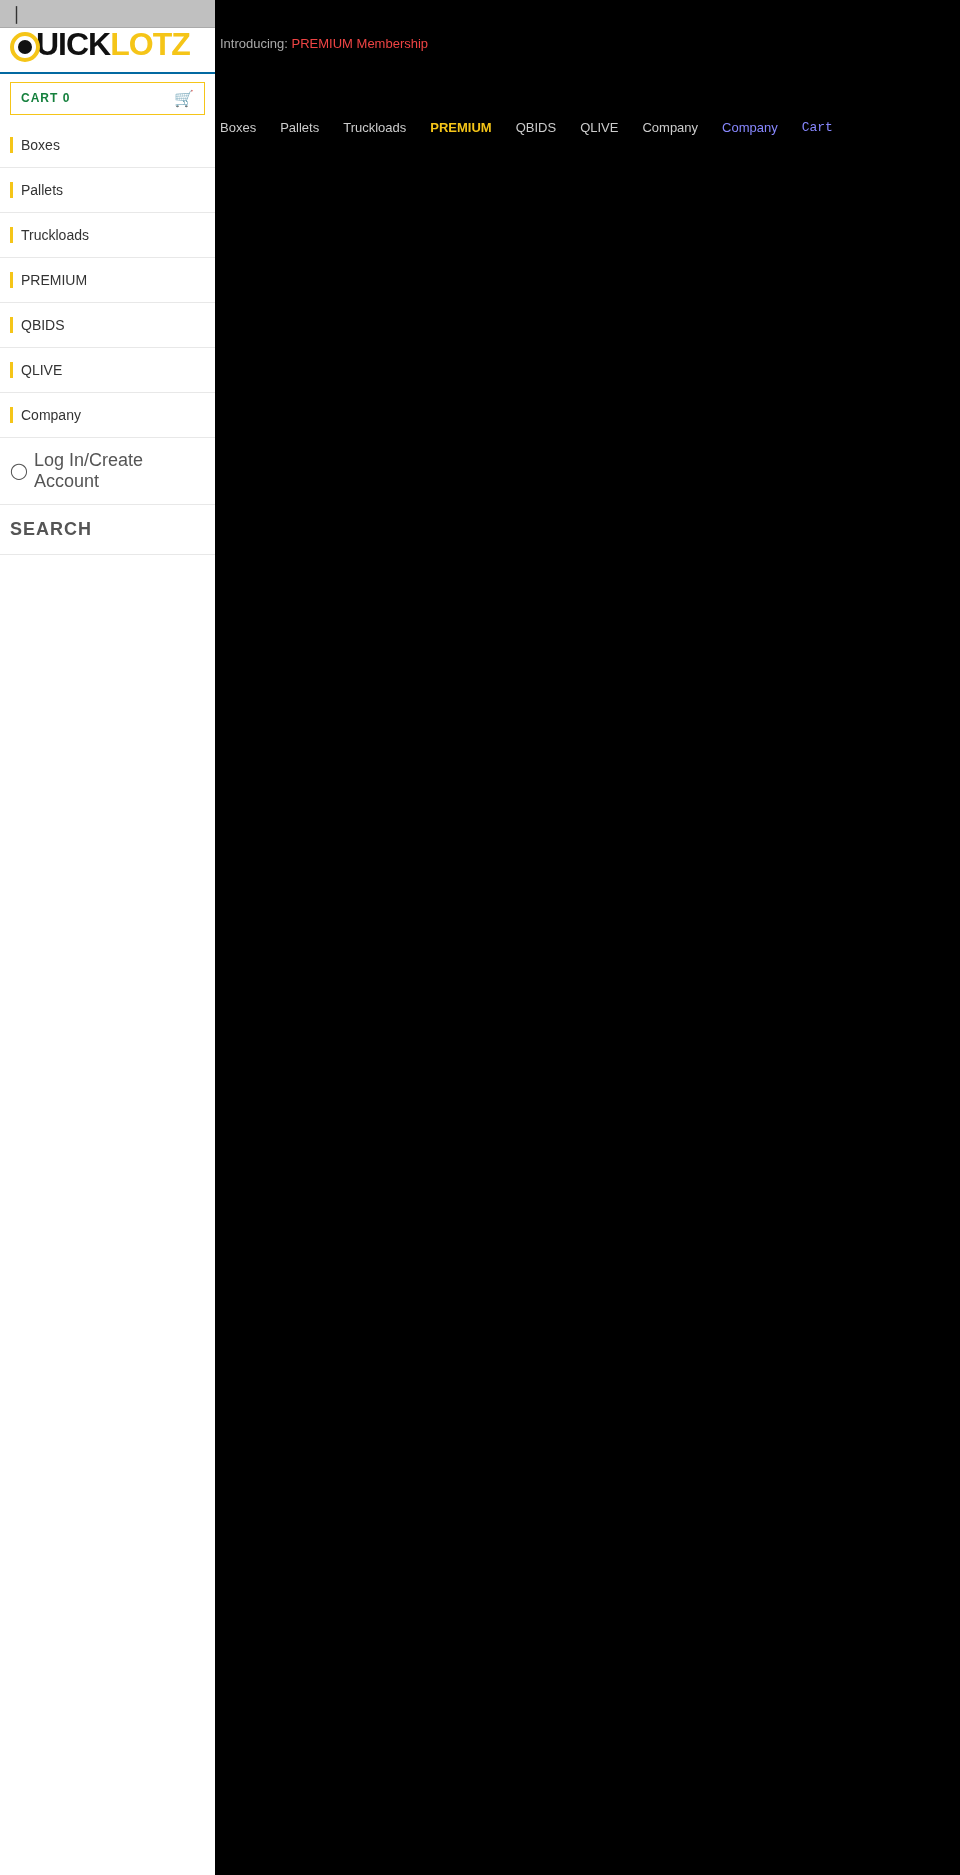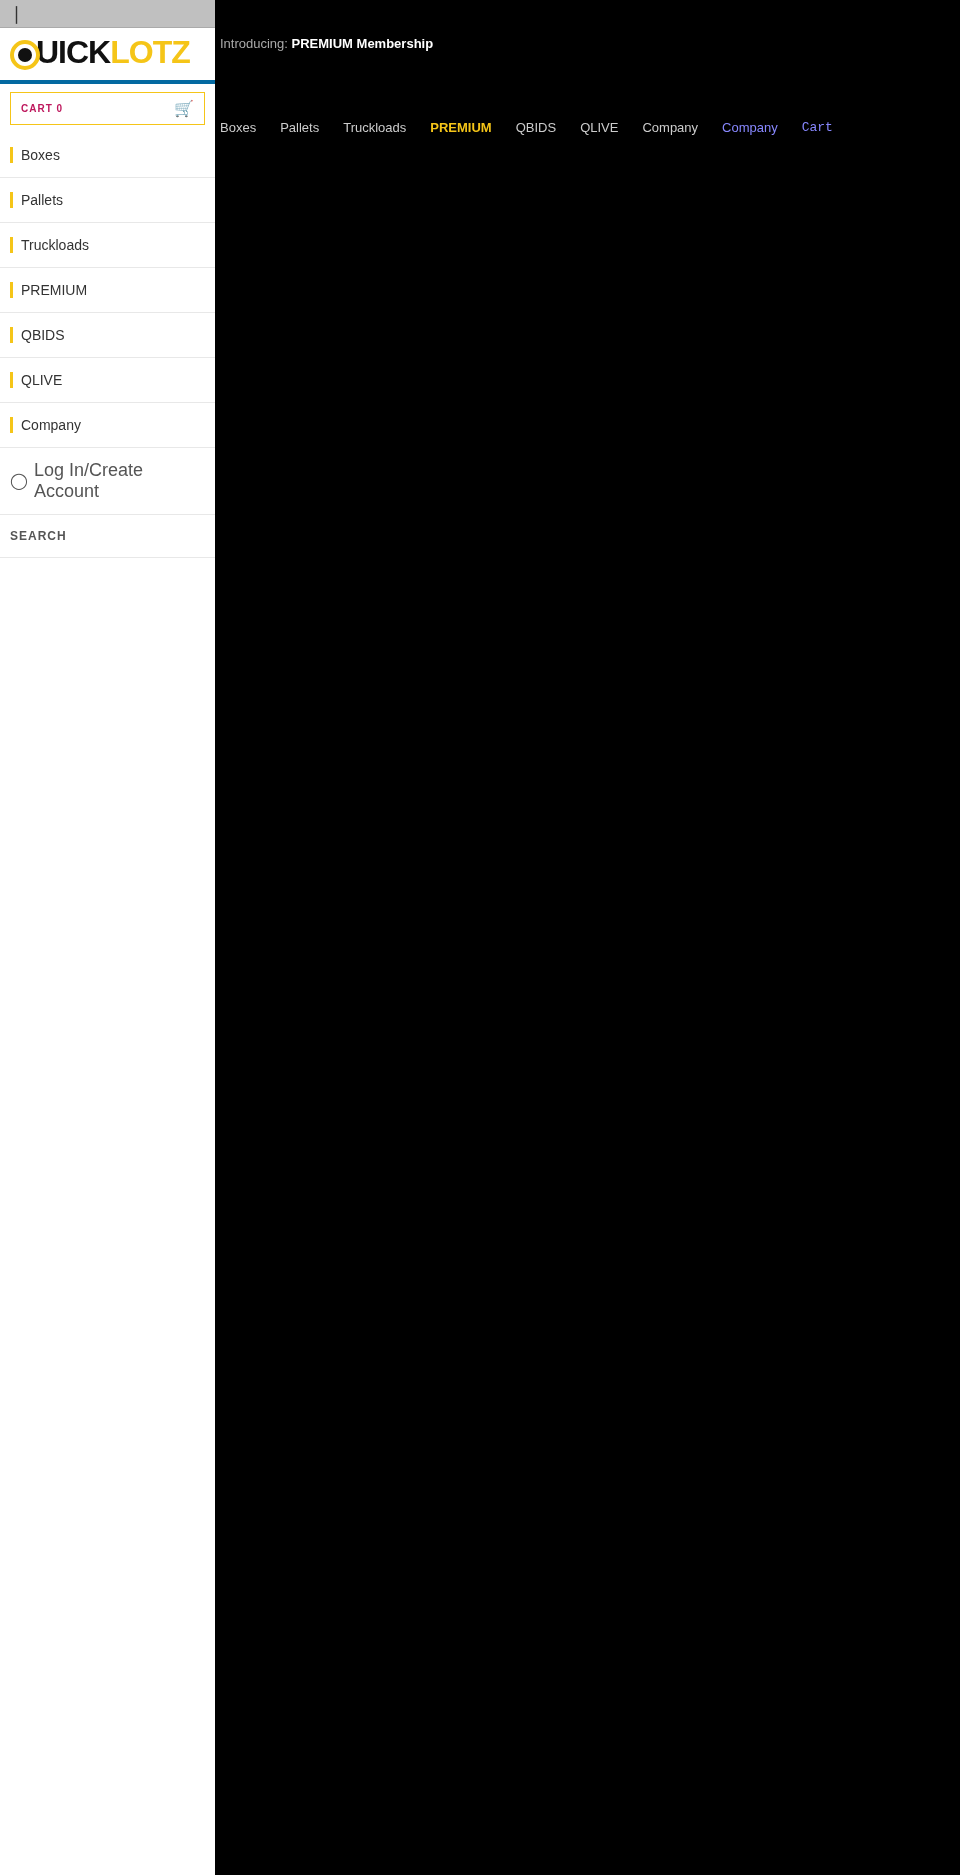--- a/index.html
+++ b/index.html
@@ -35,22 +35,22 @@
       border-bottom: 1px solid #aaa;
     }
     .hamburger-icon {
       font-size: 18px;
       color: #333;
       cursor: pointer;
     }
 
     
     .sidebar-logo {
-      padding: 8px 10px 10px 10px;
-      border-bottom: 4px solid #0369a1;
+      padding: 0 10px 10px 10px;
+      border-bottom: 2px solid #0369a1;
     }
     .logo-text {
       font-size: 32px;
       font-weight: 900;
       letter-spacing: -1px;
       line-height: 1;
     }
     .logo-quick {
       color: #111;
     }
@@ -85,23 +85,23 @@
       margin: 8px 10px;
       border: 1.5px solid #f5c518;
       padding: 6px 10px;
       display: flex;
       align-items: center;
       justify-content: space-between;
       cursor: pointer;
       background: #fff;
     }
     .cart-label {
-      font-size: 10px;
+      font-size: 12px;
       font-weight: bold;
-      color: #be185d;
+      color: #15803d;
       letter-spacing: 1px;
     }
     .cart-icon {
       font-size: 16px;
       color: #333;
     }
 
     
     .nav-item {
       padding: 14px 10px;
@@ -135,21 +135,21 @@
     }
     .login-label {
       font-size: 18px;
       color: #555;
     }
 
     
     .search-item {
       padding: 14px 10px;
       border-bottom: 1px solid #e8e8e8;
-      font-size: 12px;
+      font-size: 18px;
       color: #555;
       cursor: pointer;
       letter-spacing: 1px;
       font-weight: bold;
     }
 
     
     .main-content {
       position: absolute;
       top: 0;
@@ -161,22 +161,22 @@
 
     
     .announcement-bar {
       position: absolute;
       top: 36px;
       left: 220px;
       color: #aaa;
       font-size: 13px;
     }
     .announcement-bar .premium-link {
-      color: #ffffff;
-      font-weight: bold;
+      color: #ef4444;
+      font-weight: normal;
       margin-top: 42px;
     }
 
     
     .main-nav {
       position: absolute;
       top: 120px;
       left: 220px;
       display: flex;
       gap: 24px;

